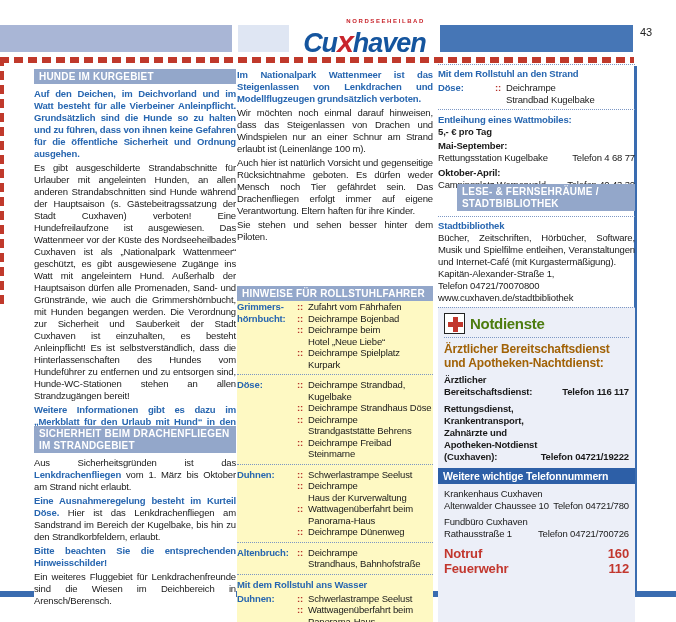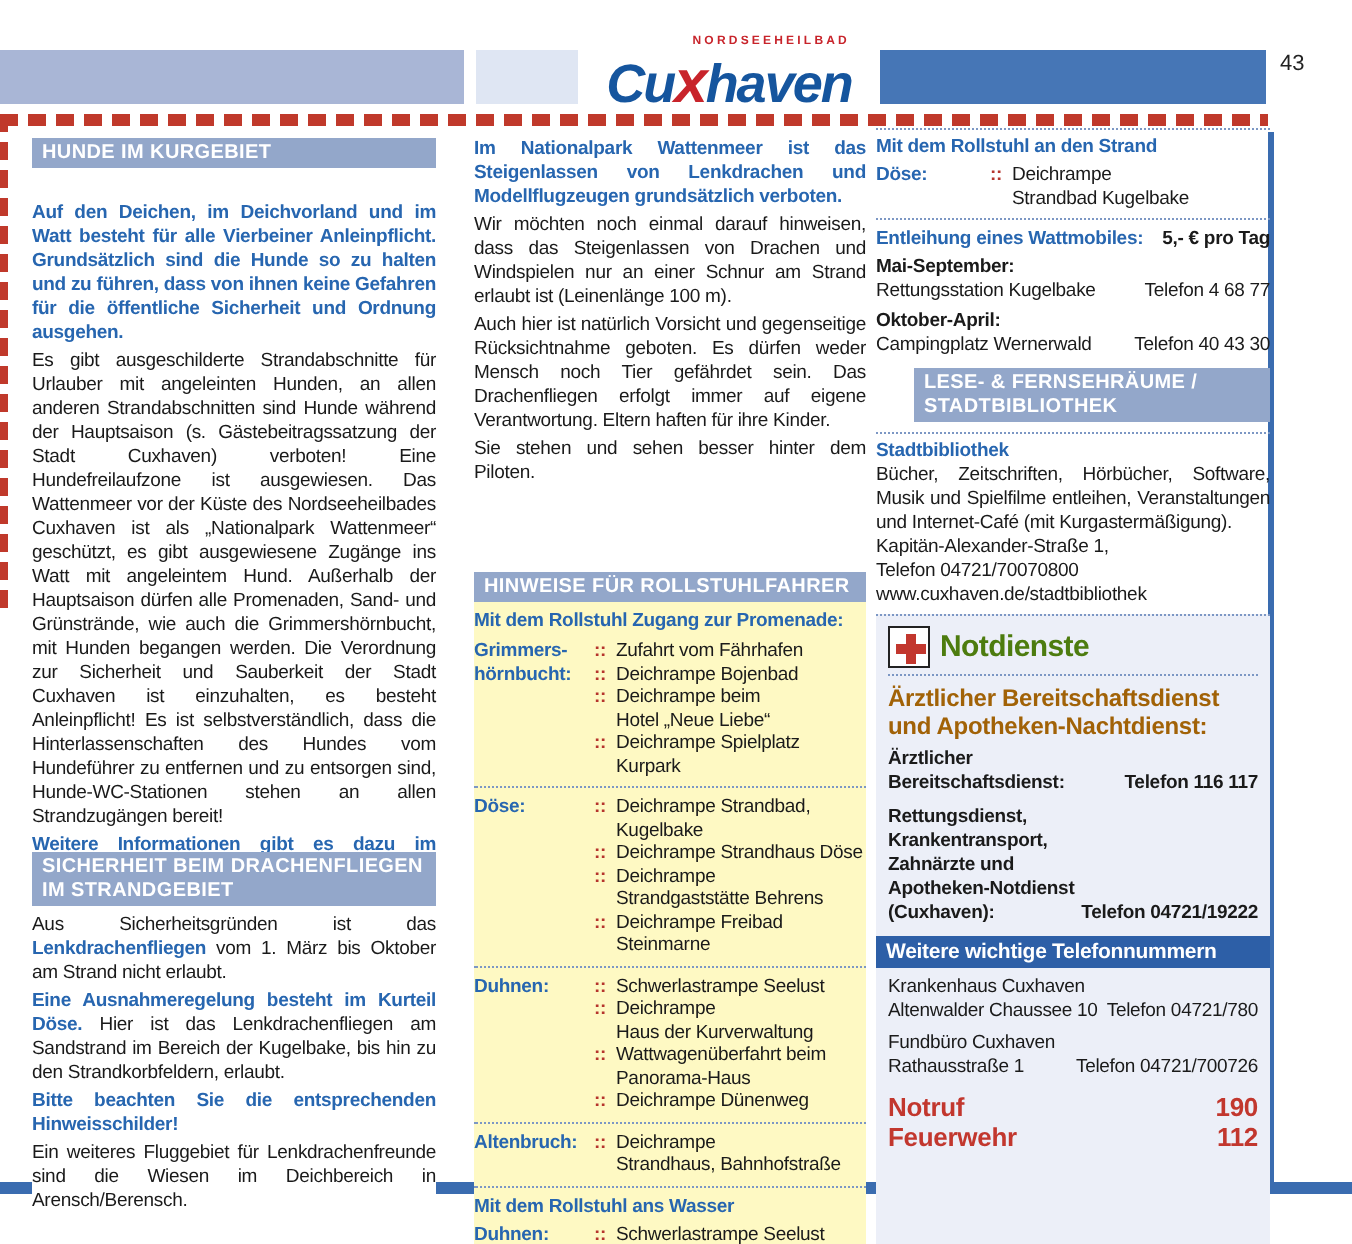--- a/index.html
+++ b/index.html
@@ -48,21 +48,21 @@
   .item { display:flex; }
   .mk { color:#b5342c; font-weight:bold; width:11px; flex:none; }
   .itx { white-space:pre-line; }
 
   
   .phone-row { display:flex; justify-content:space-between; align-items:flex-end; margin-bottom:3px; }
   .phone-row .nm { white-space:pre-line; }
   .phone-row .ph { white-space:nowrap; padding-left:4px; }
   #sec-strand { position:absolute; top:2px; left:0; right:0; border-top:1px dotted #7c97c4; padding-top:3px; }
   #sec-watt { position:absolute; top:52px; left:0; right:0; }
-  .watt-head { display:flex; justify-content:space-between; font-weight:bold; margin-bottom:2px; }
+  .watt-head { display:flex; justify-content:space-between; font-weight:bold; margin-bottom:2px;flex-direction:column; }
   .watt-head .wl { color:#2766b0; }
   #sec-lese { position:absolute; top:122px; left:0; right:0;padding-left:19px; }
   #sec-biblio { position:absolute; top:152px; left:0; right:0; }
   #sec-biblio .dotsep { margin:2px 0 3px 0; }
 
   
   #notbox { position:absolute; top:245px; left:0; width:197px; height:340px;
             background:#eceff8; border-top:1px dotted #7c97c4; padding:5px 6px 0 6px; overflow:hidden; }
   #not-title-row { display:flex; align-items:center; gap:5px; padding-bottom:3px; }
   #not-title { color:#4d7c0f; font-weight:bold; font-size:15px; letter-spacing:-0.3px; }
@@ -89,23 +89,23 @@
   <div id="logo">
     <span class="tagline">NORDSEEHEILBAD</span>
     <span class="name"><span>Cu</span><span class="xred">x</span><span>haven</span></span>
   </div>
   <div id="page-number">43</div>
   <div id="rule-dash-top"></div>
   <div id="rule-dash-left"></div>
   <div id="rule-right"></div>
   <div id="rule-bottom"></div>
 
-  <div class="col" style="left:16px; top:69px; width:202px;">
+  <div class="col" style="left:34px; top:69px; width:202px;">
     <div class="bar-section">HUNDE IM KURGEBIET</div>
-    <div style="margin-top:17px;">
+    <div style="margin-top:4px;">
       <p class="lead">Auf den Deichen, im Deichvorland und im Watt besteht für alle Vierbeiner Anleinpflicht. Grundsätzlich sind die Hunde so zu halten und zu führen, dass von ihnen keine Gefahren für die öffentliche Sicherheit und Ordnung ausgehen.</p>
       <p class="jbody">Es gibt ausgeschilderte Strandabschnitte für Urlauber mit angeleinten Hunden, an allen anderen Strandabschnitten sind Hunde während der Hauptsaison (s. Gästebeitragssatzung der Stadt Cuxhaven) verboten! Eine Hundefreilaufzone ist ausgewiesen. Das Wattenmeer vor der Küste des Nordseeheilbades Cuxhaven ist als „Nationalpark Wattenmeer“ geschützt, es gibt ausgewiesene Zugänge ins Watt mit angeleintem Hund. Außerhalb der Hauptsaison dürfen alle Promenaden, Sand- und Grünstrände, wie auch die Grimmershörnbucht, mit Hunden begangen werden. Die Verordnung zur Sicherheit und Sauberkeit der Stadt Cuxhaven ist einzuhalten, es besteht Anleinpflicht! Es ist selbstverständlich, dass die Hinterlassenschaften des Hundes vom Hundeführer zu entfernen und zu entsorgen sind, Hunde-WC-Stationen stehen an allen Strandzugängen bereit!</p>
       <p class="jbody blue" style="font-weight:bold;"><span>Weitere Informationen gibt es dazu im „Merkblatt für den Urlaub mit Hund“ in den Tourist-Infos und unter </span><a class="doclink" href="#">www.nordseeheilbad-cuxhaven.de</a><span>.</span></p>
     </div>
     <div style="position:absolute; top:357px; left:0; right:0; background:#fff;">
       <div class="bar-section prewrap">SICHERHEIT BEIM DRACHENFLIEGEN
 IM STRANDGEBIET</div>
       <div style="margin-top:4px;">
         <p class="jbody"><span>Aus Sicherheitsgründen ist das </span><span class="bluebold">Lenkdrachenfliegen</span><span> vom 1. März bis Oktober am Strand nicht erlaubt.</span></p>
         <p class="jbody"><span class="bluebold">Eine Ausnahmeregelung besteht im Kurteil Döse.</span><span> Hier ist das Lenkdrachenfliegen am Sandstrand im Bereich der Kugelbake, bis hin zu den Strandkorbfeldern, erlaubt.</span></p>
@@ -117,21 +117,20 @@
 
   <div class="col" style="left:237px; top:69px; width:196px;">
     <div style="height:193px; overflow:hidden;">
       <p class="lead">Im Nationalpark Wattenmeer ist das Steigenlassen von Lenkdrachen und Modellflugzeugen grundsätzlich verboten.</p>
       <p class="jbody">Wir möchten noch einmal darauf hinweisen, dass das Steigenlassen von Drachen und Windspielen nur an einer Schnur am Strand erlaubt ist (Leinenlänge 100 m).</p>
       <p class="jbody">Auch hier ist natürlich Vorsicht und gegenseitige Rücksichtnahme geboten. Es dürfen weder Mensch noch Tier gefährdet sein. Das Drachenfliegen erfolgt immer auf eigene Verantwortung. Eltern haften für ihre Kinder.</p>
       <p class="jbody">Sie stehen und sehen besser hinter dem Piloten.</p>
     </div>
     <div style="position:absolute; top:193px; left:0; right:0; background:#fef9c3;margin-top:24px;">
       <div class="bar-section">HINWEISE FÜR ROLLSTUHLFAHRER</div>
-      <p class="bluebold" style="margin:4px 0 3px 0;">Mit dem Rollstuhl Zugang zur Promenade:</p>
 
       <div class="group">
         <div class="glabel">Grimmers-
 hörnbucht:</div>
         <div class="gitems">
           <div class="item">
               <span class="mk">::</span>
               <span class="itx">Zufahrt vom Fährhafen</span>
             </div>
           <div class="item">
@@ -311,21 +310,21 @@
       </div>
       <div class="phone-row" style="margin-top:4px;">
         <span class="nm">Fundbüro Cuxhaven
 Rathausstraße 1</span>
         <span class="ph">Telefon 04721/700726</span>
       </div>
 
       <div style="margin-top:6px;">
         <div class="emg-row">
           <span>Notruf</span>
-          <span>190</span>
+          <span>160</span>
         </div>
         <div class="emg-row">
           <span>Feuerwehr</span>
           <span>112</span>
         </div>
       </div>
     </div>
   </div>
 
 </div>

